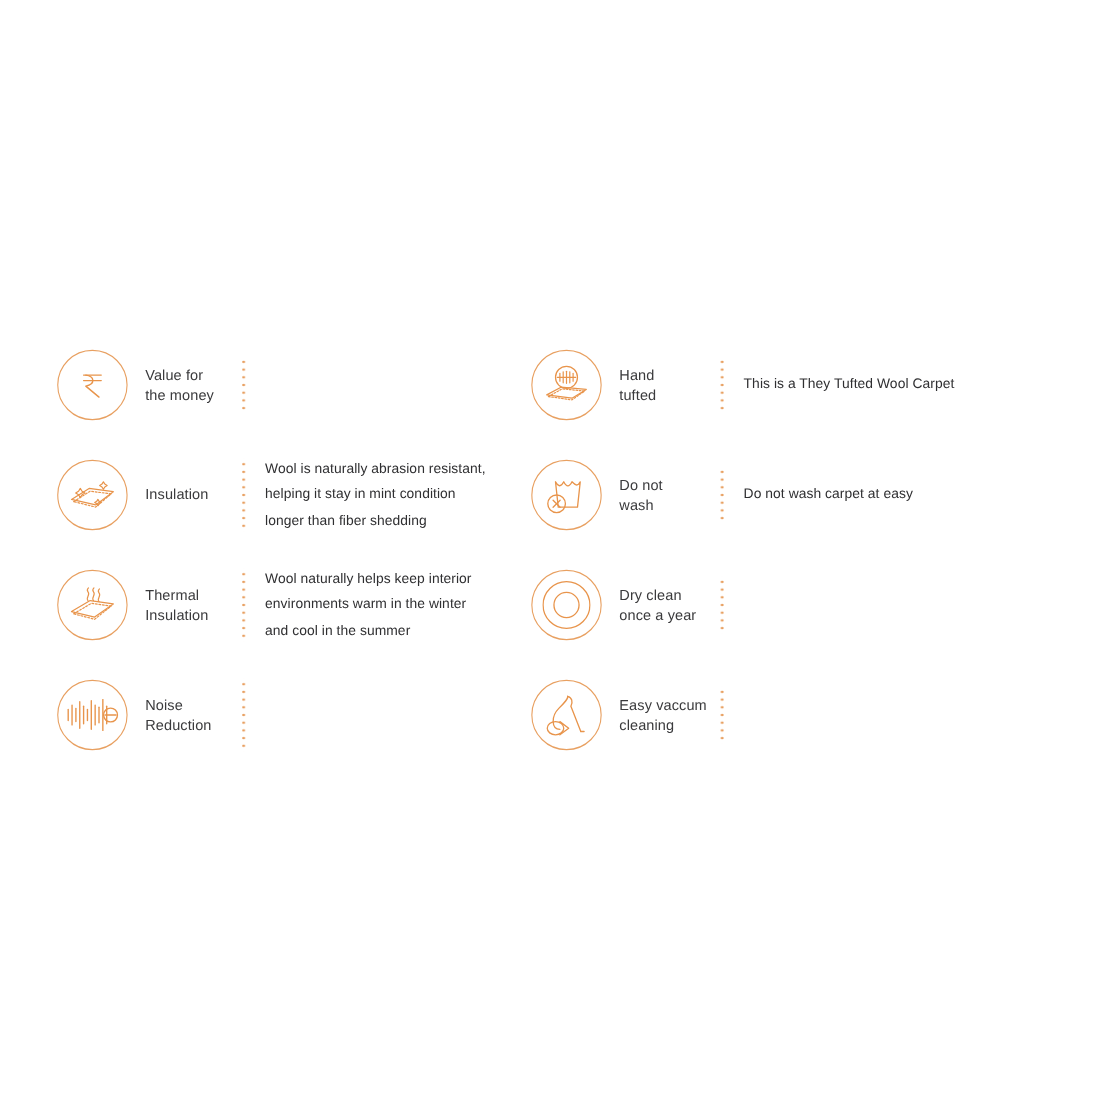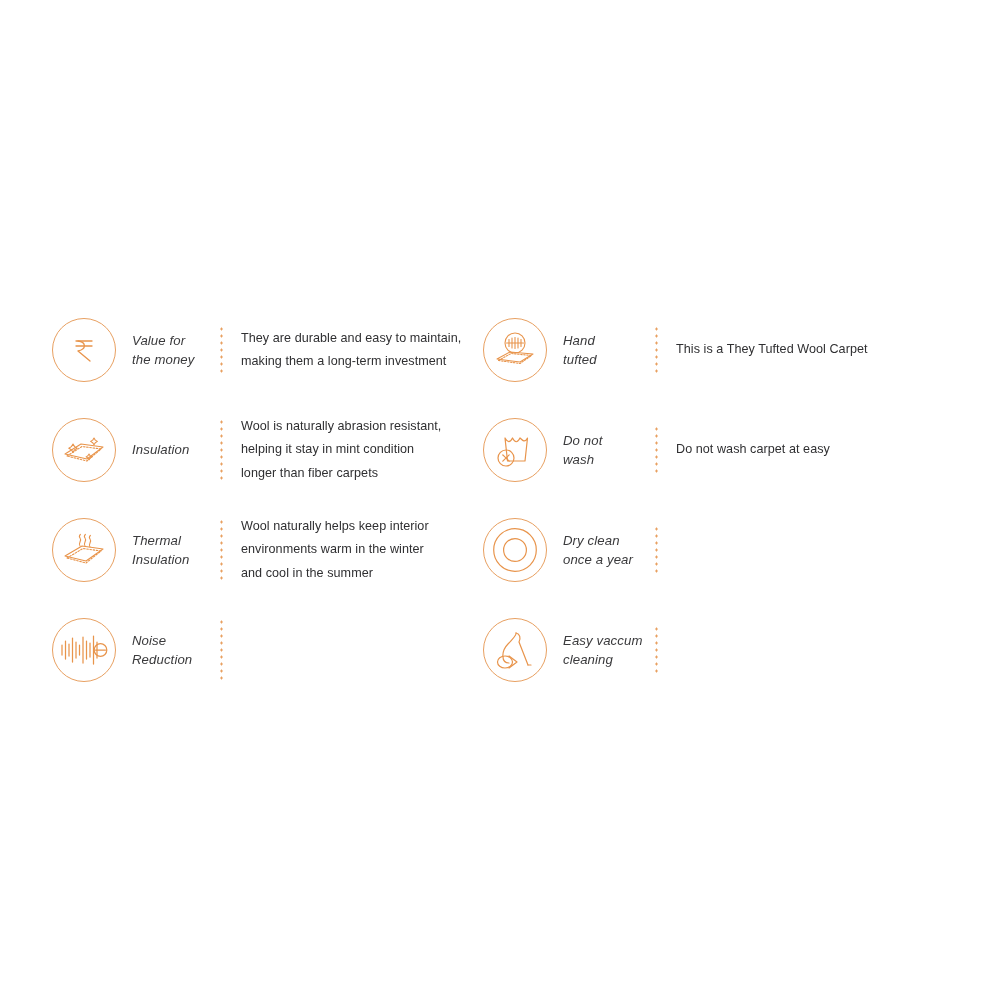--- a/index.html
+++ b/index.html
@@ -52,21 +52,20 @@
   .icon-circle svg { display: block; }
 
   .feature-label {
     flex: 0 0 auto;
     color: #3a3a3c;
     font-size: 13.2px;
     line-height: 1.45;
     letter-spacing: .1px;
     padding-left: 16px;
     white-space: pre-line;
-    font-style: italic;
   }
   .col-left  .feature-label { width: 80px; }
   .col-right .feature-label { width: 84px; }
 
   .dot-divider {
     flex: 0 0 auto;
     width: 3px;
     align-self: stretch;
     margin: 0 0 0 8px;
     background-image: radial-gradient(circle, #e8a061 1.1px, rgba(255,255,255,0) 1.4px);
@@ -108,39 +107,37 @@
       <div class="icon-circle">
         <svg width="40" height="40" viewBox="0 0 40 40" fill="none" stroke="#e8944b" stroke-width="1.3" stroke-linecap="round" stroke-linejoin="round">
           <path d="M12 11 H28"></path>
           <path d="M12 16 H28"></path>
           <path d="M14 11 C22 12, 23 19, 14 21 L26 31"></path>
         </svg>
       </div>
       <div class="feature-label">Value for
 the money</div>
       <div class="dot-divider"></div>
-      <div class="feature-desc">They are durable and easy to maintain,
-making them a long-term investment</div>
     </div>
 
     <div class="feature-row row-2">
       <div class="icon-circle">
         <svg width="46" height="40" viewBox="0 0 46 40" fill="none" stroke="#e8944b" stroke-width="1.1" stroke-linecap="round" stroke-linejoin="round">
           <path d="M4 24 L20 14 L42 17 L26 29 Z"></path>
           <path d="M6 26 L21 16.5 L40 19 L26 31 Z" stroke-dasharray="1.6 1.6"></path>
           <path d="M12 14 l1.6 2.6 2.6 1.6 -2.6 1.6 -1.6 2.6 -1.6 -2.6 -2.6 -1.6 2.6 -1.6 Z"></path>
           <path d="M33 8 l1.3 2.1 2.1 1.3 -2.1 1.3 -1.3 2.1 -1.3 -2.1 -2.1 -1.3 2.1 -1.3 Z"></path>
           <path d="M28 24 l1.1 1.8 1.8 1.1 -1.8 1.1 -1.1 1.8 -1.1 -1.8 -1.8 -1.1 1.8 -1.1 Z"></path>
         </svg>
       </div>
       <div class="feature-label">Insulation</div>
       <div class="dot-divider"></div>
       <div class="feature-desc">Wool is naturally abrasion resistant,
 helping it stay in mint condition
-longer than fiber carpets</div>
+longer than fiber shedding</div>
     </div>
 
     <div class="feature-row row-3">
       <div class="icon-circle">
         <svg width="46" height="42" viewBox="0 0 46 42" fill="none" stroke="#e8944b" stroke-width="1.1" stroke-linecap="round" stroke-linejoin="round">
           <path d="M4 27 L21 17 L42 20 L25 32 Z"></path>
           <path d="M6 29 L22 19.5 L40 22 L25 34 Z" stroke-dasharray="1.6 1.6"></path>
           <path d="M19 17 c-2.5 -3 2.5 -5 0 -8 c-1.2 -1.5 -0.6 -2.6 0.4 -3.6"></path>
           <path d="M24 17 c-2.5 -3 2.5 -5 0 -8 c-1.2 -1.5 -0.6 -2.6 0.4 -3.6"></path>
           <path d="M29 18 c-2.5 -3 2.5 -5 0 -8 c-1.2 -1.5 -0.6 -2.6 0.4 -3.6"></path>

